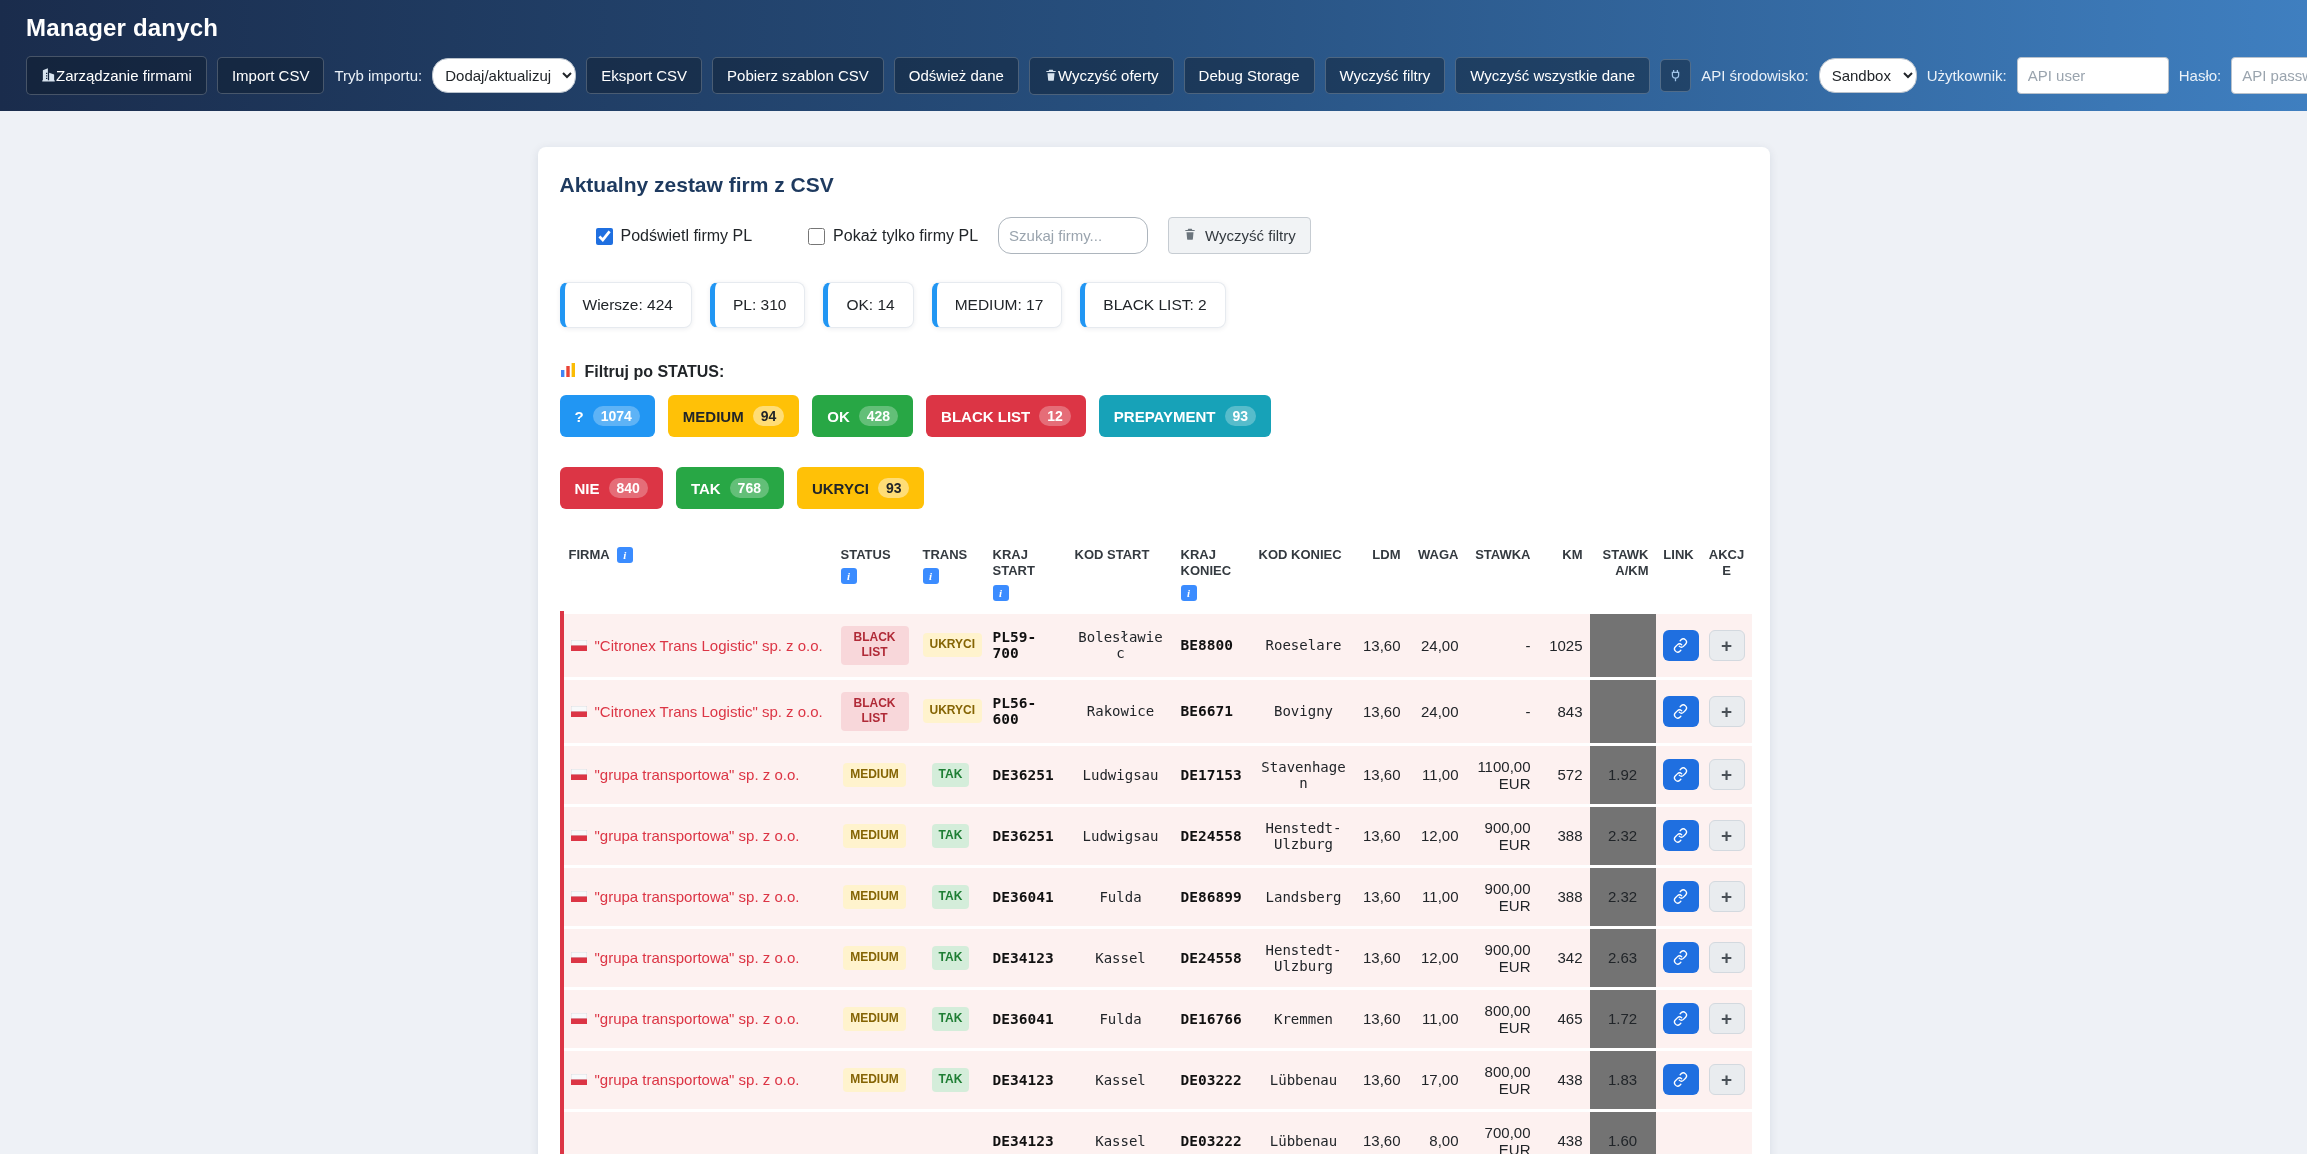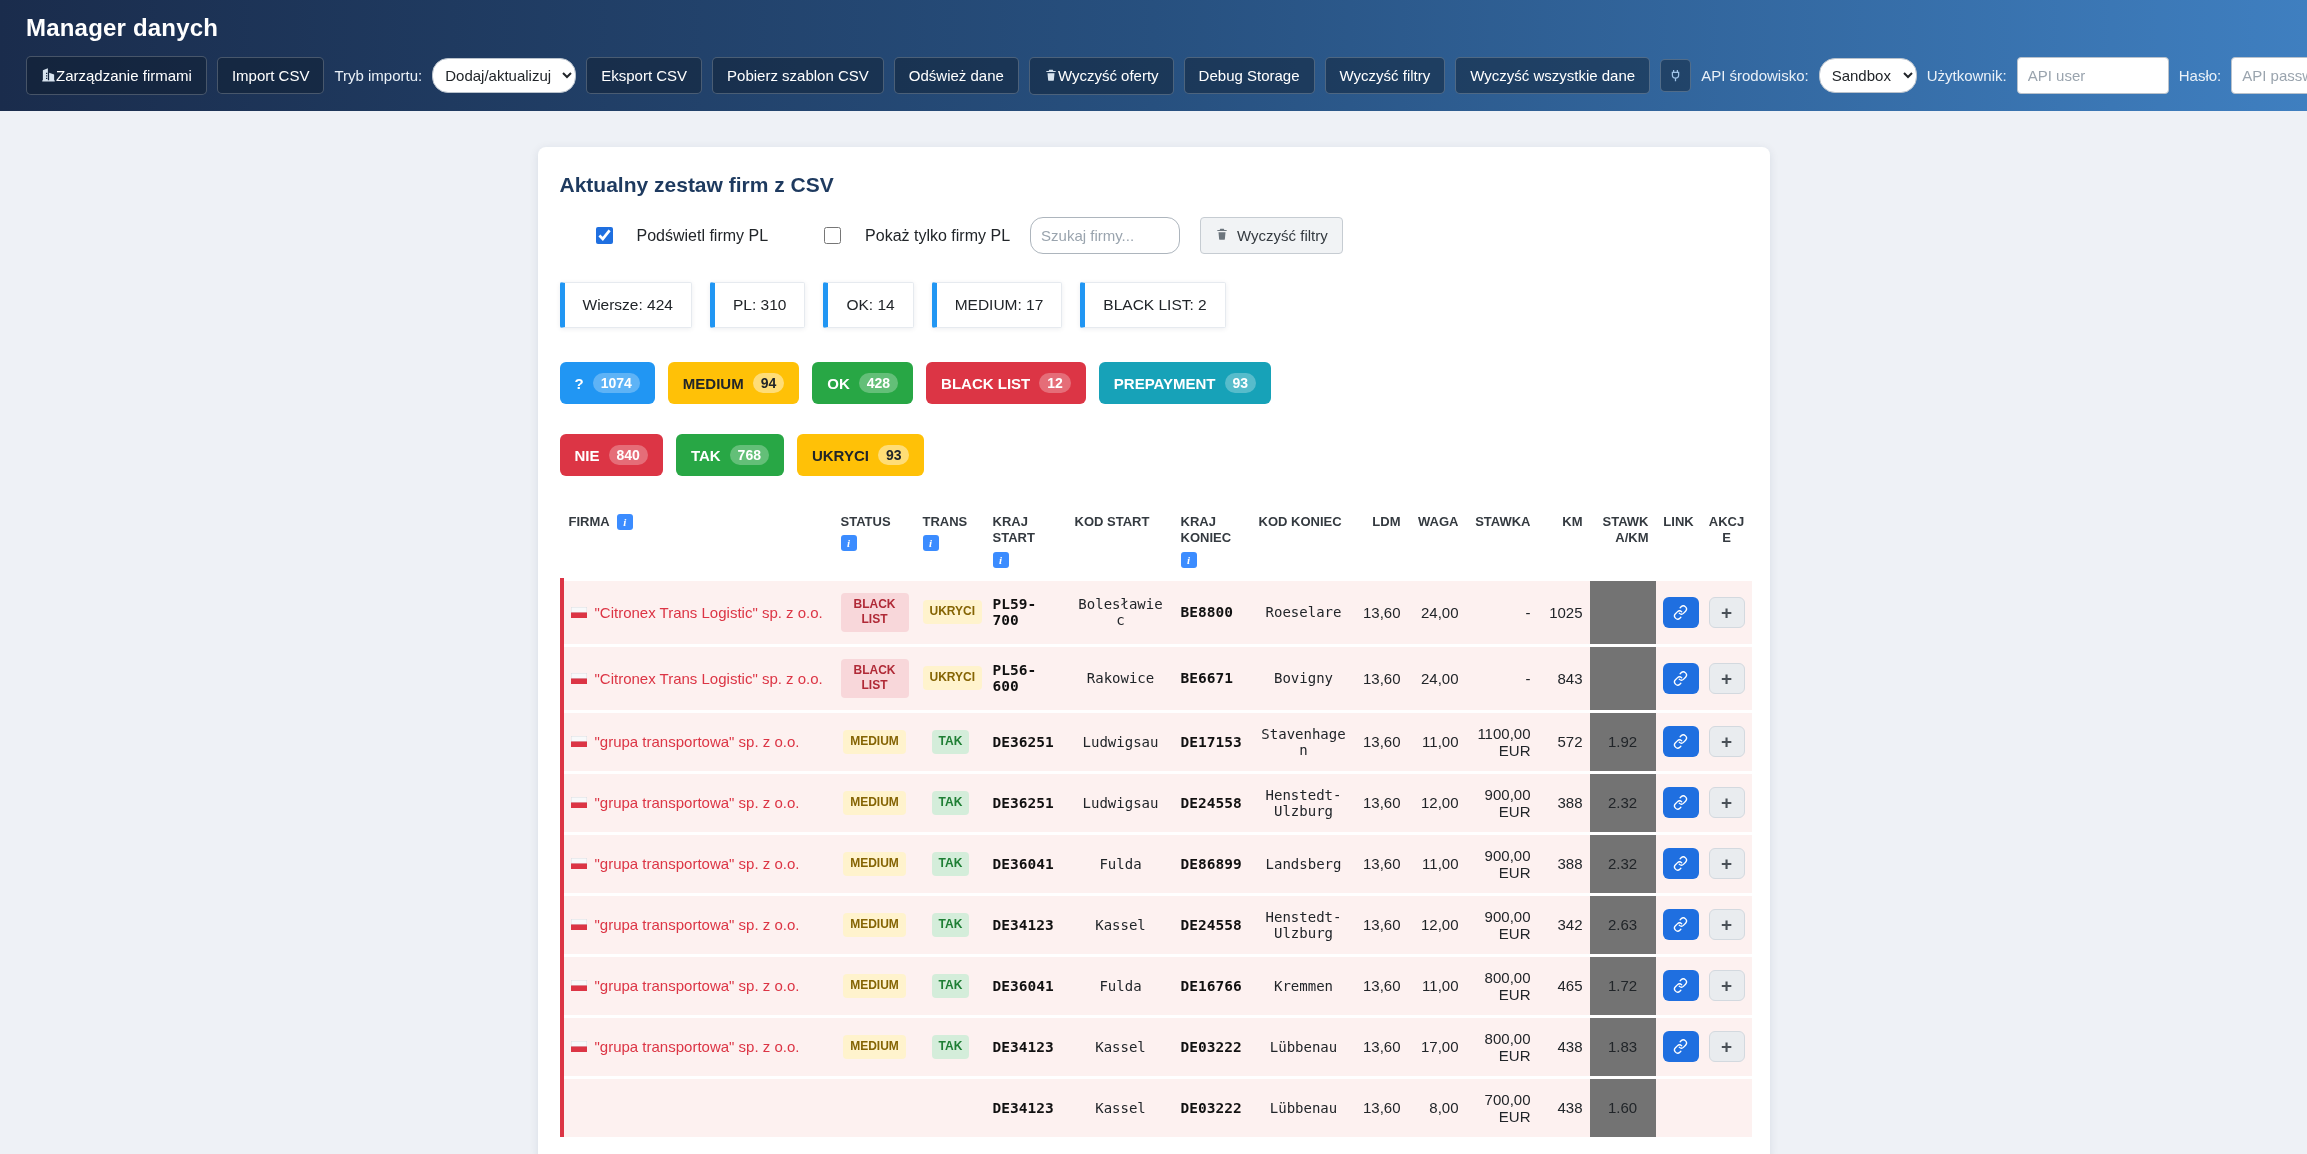--- a/index.html
+++ b/index.html
@@ -44,37 +44,37 @@
     border-radius: 5px; padding: 8px 7px; display: inline-flex; align-items: center; cursor: pointer;
   }
   
   .card {
     width: 1232px; margin: 36px auto 0; background: #fff;
     border-radius: 8px; box-shadow: 0 2px 10px rgba(20,40,70,.10);
     padding: 26px 22px 24px;
   }
   .card-title { color: #1e3a5f; font-size: 21px; font-weight: bold; margin-bottom: 20px; }
   .controls { display: flex; align-items: center; gap: 20px; margin-bottom: 28px; }
-  .chk-label { font-size: 16px; display: inline-flex; align-items: center; gap: 24px; color: #212529; cursor: pointer; padding-left: 36px; }
+  .chk-label { font-size: 16px; display: inline-flex; align-items: flex-end; gap: 8px; color: #212529; cursor: pointer; padding-left: 36px; }
   .chk-label input { width: 17px; height: 17px; accent-color: #1f6fe0; cursor: pointer; }
   .search-input {
     border: 1px solid #adb5bd; border-radius: 13px; padding: 9px 10px;
     font-size: 15px; width: 150px; color: #212529; font-family: inherit;
   }
   .search-input::placeholder { color: #9aa4ae; }
   .clear-btn {
     background: #f1f3f5; border: 1px solid #c6ccd2; border-radius: 4px;
     padding: 9px 14px; font-size: 15px; color: #343a40;
     display: inline-flex; align-items: center; gap: 8px; cursor: pointer; font-family: inherit;
   }
   
   .stats { display: flex; gap: 18px; margin-bottom: 34px; }
   .stat-chip {
     background: #fff; border: 1px solid #e6eaef; border-left: 5px solid #2196f3;
-    border-radius: 2px; padding: 13px 18px; font-size: 15.5px; color: #212529;
+    border-radius: 8px; padding: 13px 18px; font-size: 15.5px; color: #212529;
     box-shadow: 0 1px 5px rgba(20,40,70,.08); white-space: nowrap;
   }
   
   .filter-title { font-size: 16px; font-weight: bold; color: #212529; margin-bottom: 13px; display: flex; align-items: center; gap: 9px; }
   .filter-row { display: flex; gap: 13px; margin-bottom: 30px; }
   .fbtn {
     border: none; border-radius: 6px; padding: 11px 15px;
     font-size: 15px; font-weight: bold; color: #fff;
     display: inline-flex; align-items: center; gap: 9px; cursor: pointer; font-family: inherit;
   }
@@ -198,20 +198,28 @@
   </div>
 
   <div class="stats">
     <div class="stat-chip">Wiersze: 424</div>
     <div class="stat-chip">PL: 310</div>
     <div class="stat-chip">OK: 14</div>
     <div class="stat-chip">MEDIUM: 17</div>
     <div class="stat-chip">BLACK LIST: 2</div>
   </div>
 
+  <div class="filter-title">
+    <span><svg viewBox="0 0 16 16" width="16" height="16">
+          <rect x="1" y="8" width="3.4" height="7" fill="#4285f4"></rect>
+          <rect x="6.3" y="4" width="3.4" height="11" fill="#ea4335"></rect>
+          <rect x="11.6" y="1" width="3.4" height="14" fill="#fbbc04"></rect>
+        </svg></span>
+    <span>Filtruj po STATUS:</span>
+  </div>
   <div class="filter-row">
     <button class="fbtn fb-blue">
       <span>?</span>
       <span class="count">1074</span>
     </button>
     <button class="fbtn fb-yellow">
       <span>MEDIUM</span>
       <span class="count">94</span>
     </button>
     <button class="fbtn fb-green">

